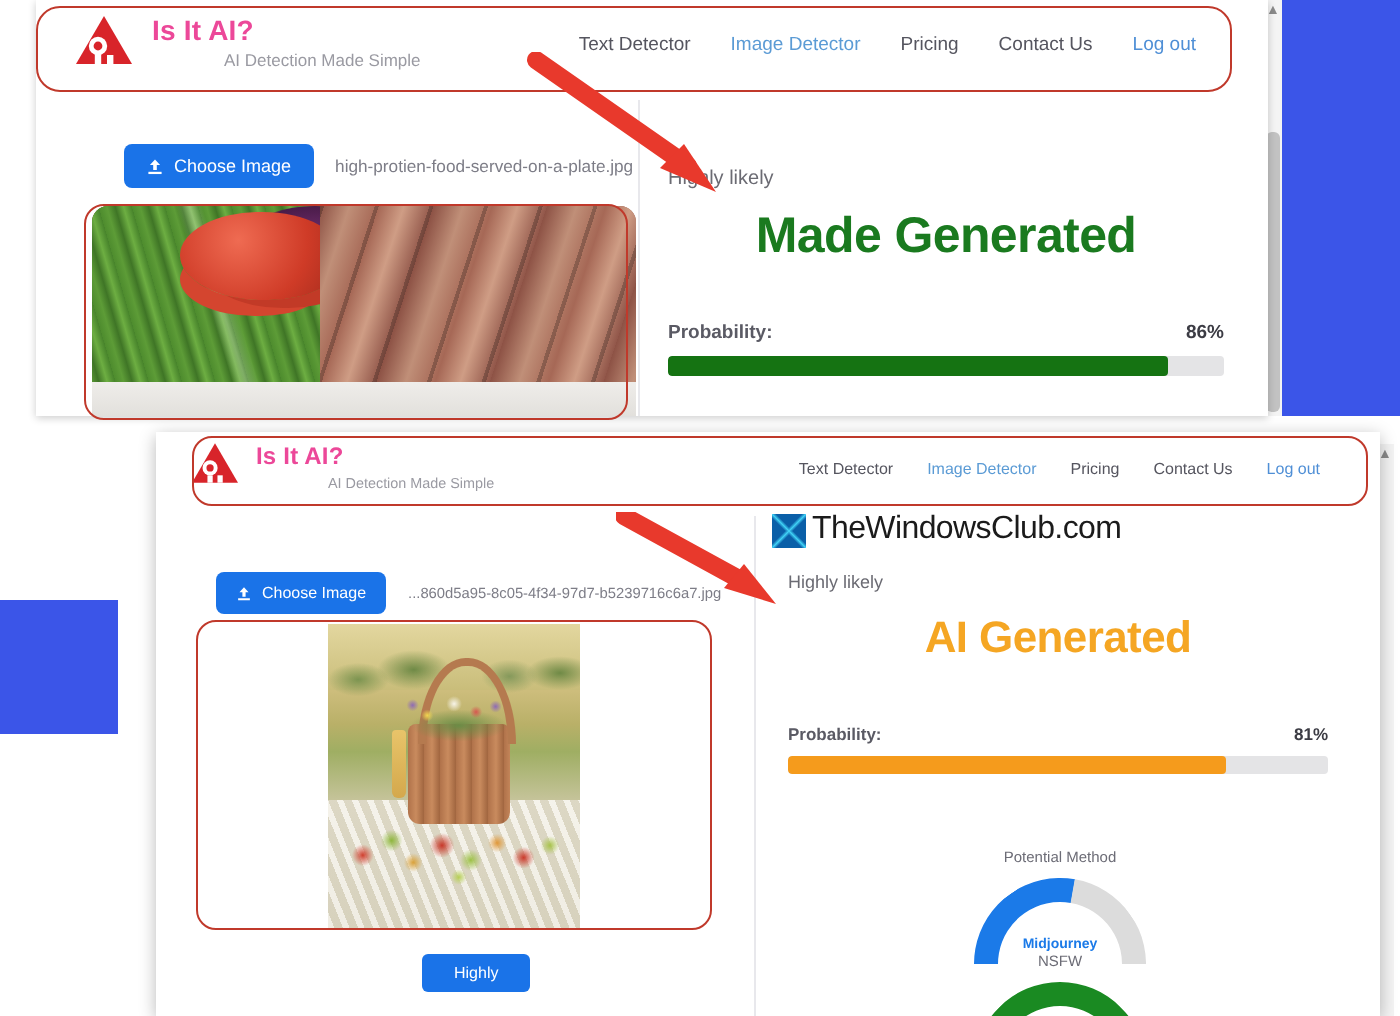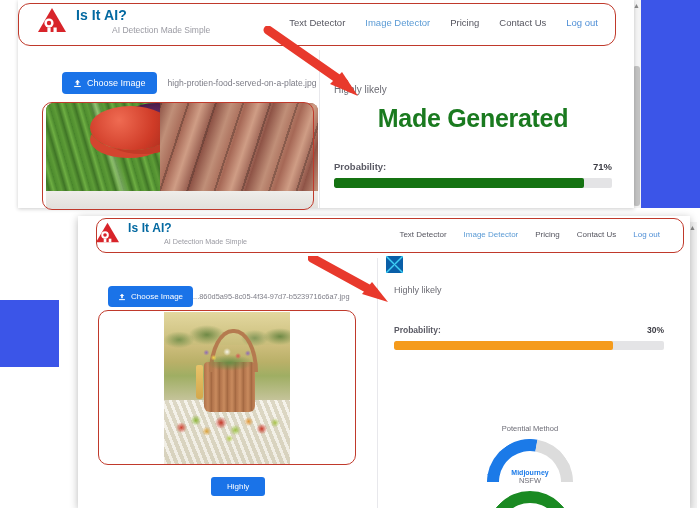--- a/index.html
+++ b/index.html
@@ -52,21 +52,21 @@
   }
 
   
   .hdr{position:absolute;left:0;top:0;right:0;display:flex;align-items:center;background:#fff;}
   .hdr1{height:44px;}
   .hdr2{height:36px;}
 
   .brand{display:flex;align-items:center;}
   .logo{position:relative;display:block;}
   .brand-text{display:flex;flex-direction:column;justify-content:center;}
-  .brand-title{font-weight:bold;color:#0369a1;letter-spacing:.1px;}
+  .brand-title{font-weight:bold;color:#ec4899;letter-spacing:.1px;}
   .brand-sub{color:#9a9aa2;margin-left:36px;}
   .w1 .brand-title{font-size:14px;line-height:15px;}
   .w1 .brand-sub{font-size:8.5px;line-height:11px;margin-top:2px;}
   .w2 .brand-title{font-size:12px;line-height:13px;}
   .w2 .brand-sub{font-size:7.2px;line-height:9px;margin-top:2px;}
 
   .nav{display:flex;align-items:center;margin-left:auto;}
   .nav a{text-decoration:none;color:#55555f;white-space:nowrap;}
   .nav a.active{color:#5b9bd5;}
   .nav a.logout{color:#4f8fd6;}
@@ -79,21 +79,21 @@
   .choose-row{position:absolute;display:flex;align-items:center;}
   .btn-choose{
     display:inline-flex;align-items:center;gap:5px;
     background:#1a73e8;color:#fff;border:none;border-radius:4px;
     font-weight:500;cursor:pointer;white-space:nowrap;
   }
   .w1 .btn-choose{font-size:9px;padding:6px 11px;}
   .w2 .btn-choose{font-size:8px;padding:6px 10px;}
   .filename{color:#7d7d87;white-space:nowrap;}
   .w1 .filename{font-size:8.6px;margin-left:11px;}
-  .w2 .filename{font-size:7.4px;}
+  .w2 .filename{font-size:7.4px;margin-left:11px;}
 
   .btn-check{
     position:absolute;background:#1a73e8;color:#fff;border:none;border-radius:3px;
     font-size:8px;padding:5px 16px;cursor:pointer;
   }
 
   
   .preview{position:absolute;overflow:hidden;background:#ddd;}
 
   .food{
@@ -324,21 +324,21 @@
       <div class="steak"></div>
       <div class="plate"></div>
     </div>
   </div>
 
   <div class="result" style="left:316px;top:84px;width:278px;">
     <div class="likely">Highly likely</div>
     <div class="verdict human" style="margin-top:9px;">Made Generated</div>
     <div class="prob-row" style="margin-top:28px;">
       <span class="prob-label">Probability:</span>
-      <span class="prob-val">71%</span>
+      <span class="prob-val">86%</span>
     </div>
     <div class="prob-track" style="margin-top:6px;">
       <div class="prob-fill green" id="bar1" style="width: 90%;"></div>
     </div>
   </div>
 </div>
 
 <div class="redbox" style="left:18px;top:3px;width:598px;height:43px;"></div>
 <div class="redbox" style="left:42px;top:102px;width:272px;height:108px;border-radius:10px;"></div>
 
@@ -396,27 +396,29 @@
       </div>
     </div>
   </div>
 
   <button class="btn-check" style="left:133px;top:261px;">Highly</button>
 
   <div class="result" style="left:316px;top:40px;width:270px;">
 
     <div class="wm" style="position:relative;margin-left:-8px;">
       <span class="wm-logo"></span>
+      <span class="wm-text">TheWindowsClub.com</span>
     </div>
 
     <div class="likely" style="margin-top:12px;">Highly likely</div>
+    <div class="verdict ai" style="margin-top:10px;">AI Generated</div>
 
     <div class="prob-row" style="margin-top:30px;">
       <span class="prob-label">Probability:</span>
-      <span class="prob-val">30%</span>
+      <span class="prob-val">81%</span>
     </div>
     <div class="prob-track" style="margin-top:6px;">
       <div class="prob-fill orange" id="bar2" style="width: 81%;"></div>
     </div>
   </div>
 
   <div class="gauges" style="left:312px;top:208px;width:280px;">
     <div class="gauge">
       <span class="gauge-title">Potential Method</span>
       <span class="gauge-arc">

